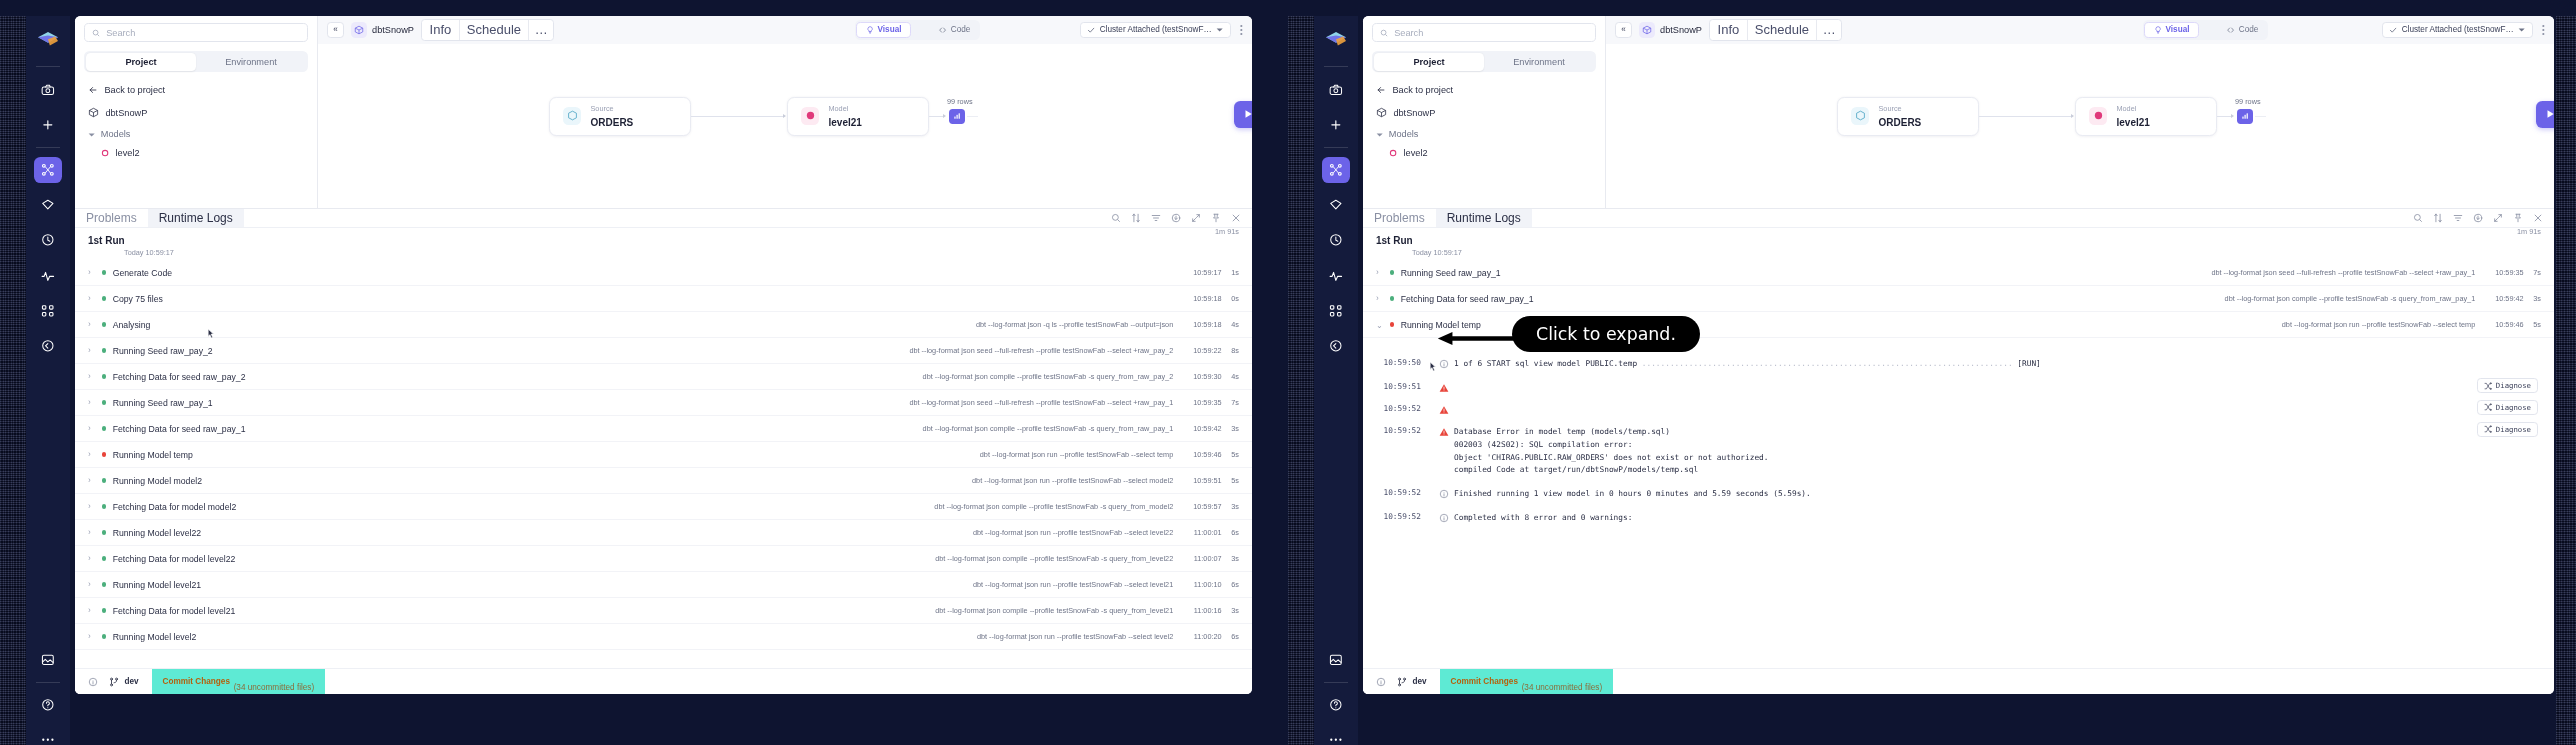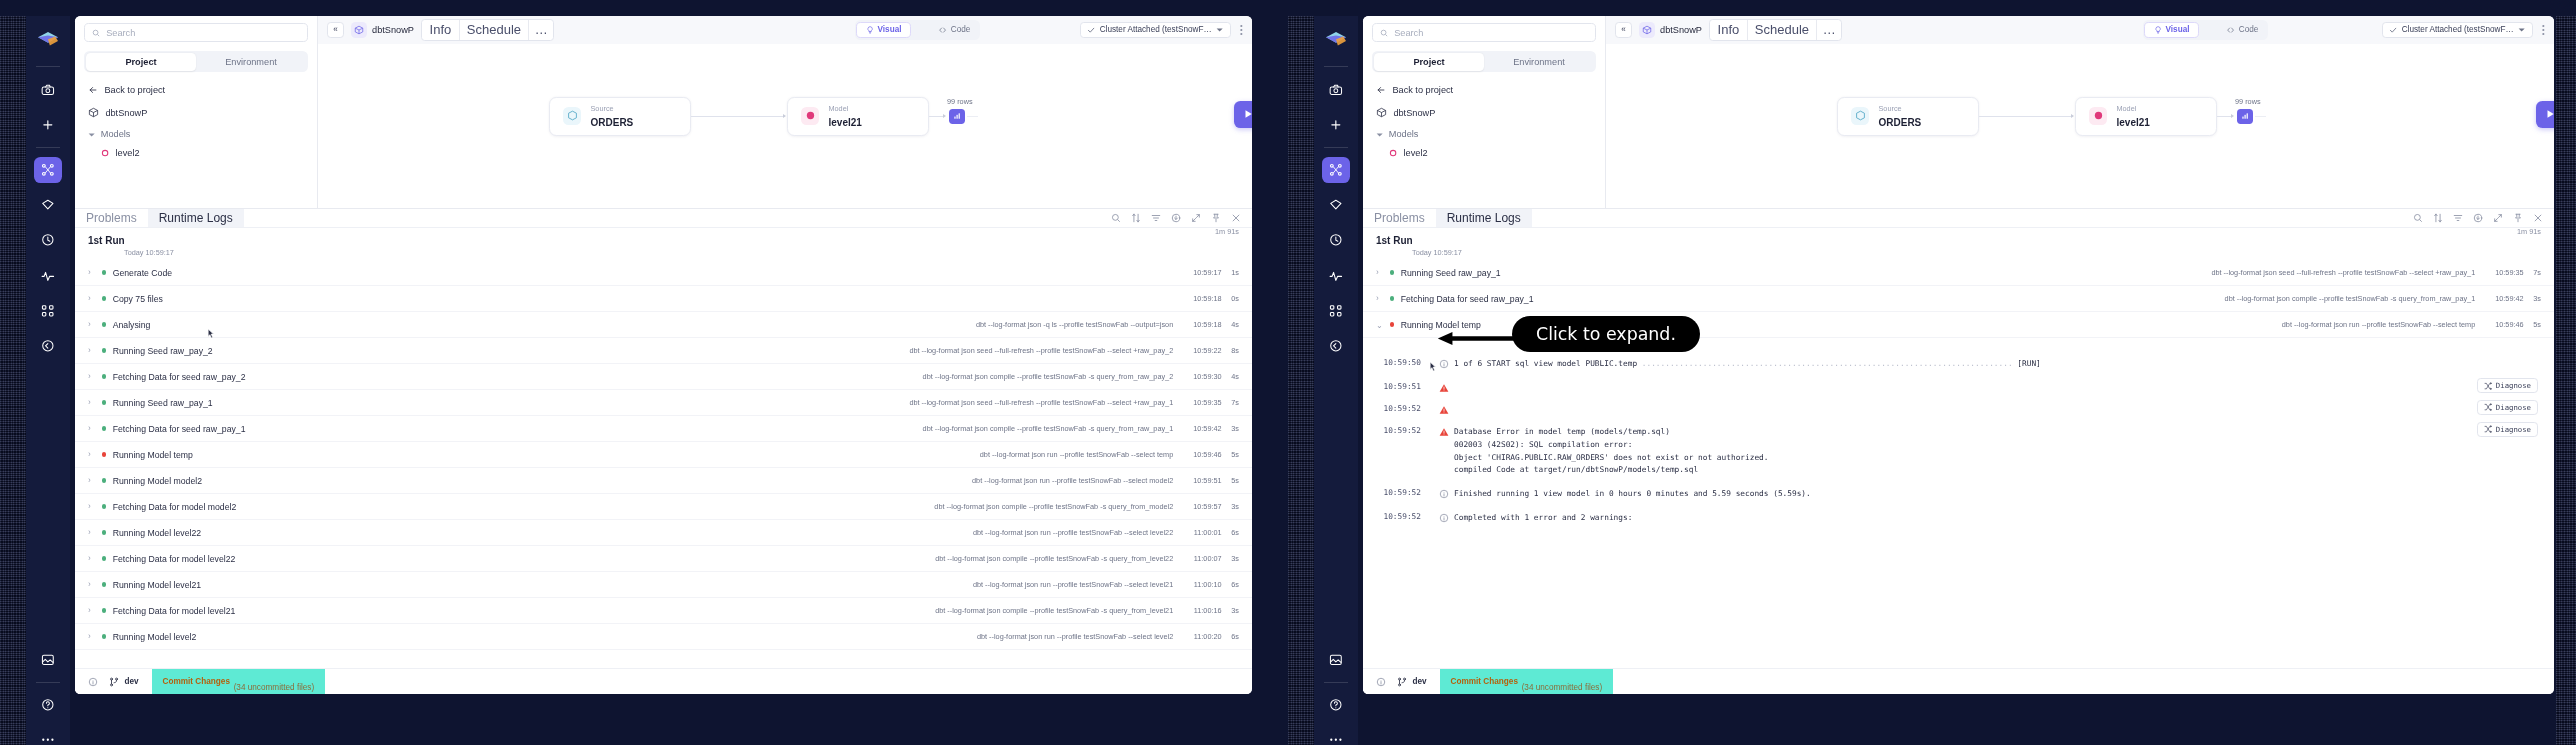--- a/index.html
+++ b/index.html
@@ -973,21 +973,21 @@
               </div>
               <div class="detail-row">
                 <span class="detail-time">10:59:52</span>
                 <span class="detail-ico">
                   <svg width="10" height="10" viewBox="0 0 24 24" fill="none" stroke="#8a90a3" stroke-width="1.8">
                     <circle cx="12" cy="12" r="9"></circle>
                     <path d="M12 11.5v5.5" stroke-linecap="round"></path>
                     <circle cx="12" cy="7.8" r="1" fill="#8a90a3" stroke="none"></circle>
                   </svg>
                 </span>
-                <span class="detail-text" style="white-space:normal"><span>Completed with 1 error and 2 warnings:</span></span>
+                <span class="detail-text" style="white-space:normal"><span>Completed with 8 error and 0 warnings:</span></span>
               </div>
             </div>
           </div>
       </div>
 
       <div class="status">
         <span class="status-ico">
           <svg width="10" height="10" viewBox="0 0 24 24" fill="none" stroke="#8a90a3" stroke-width="1.9">
               <circle cx="12" cy="12" r="9"></circle>
               <path d="M12 11v6" stroke-linecap="round"></path>

